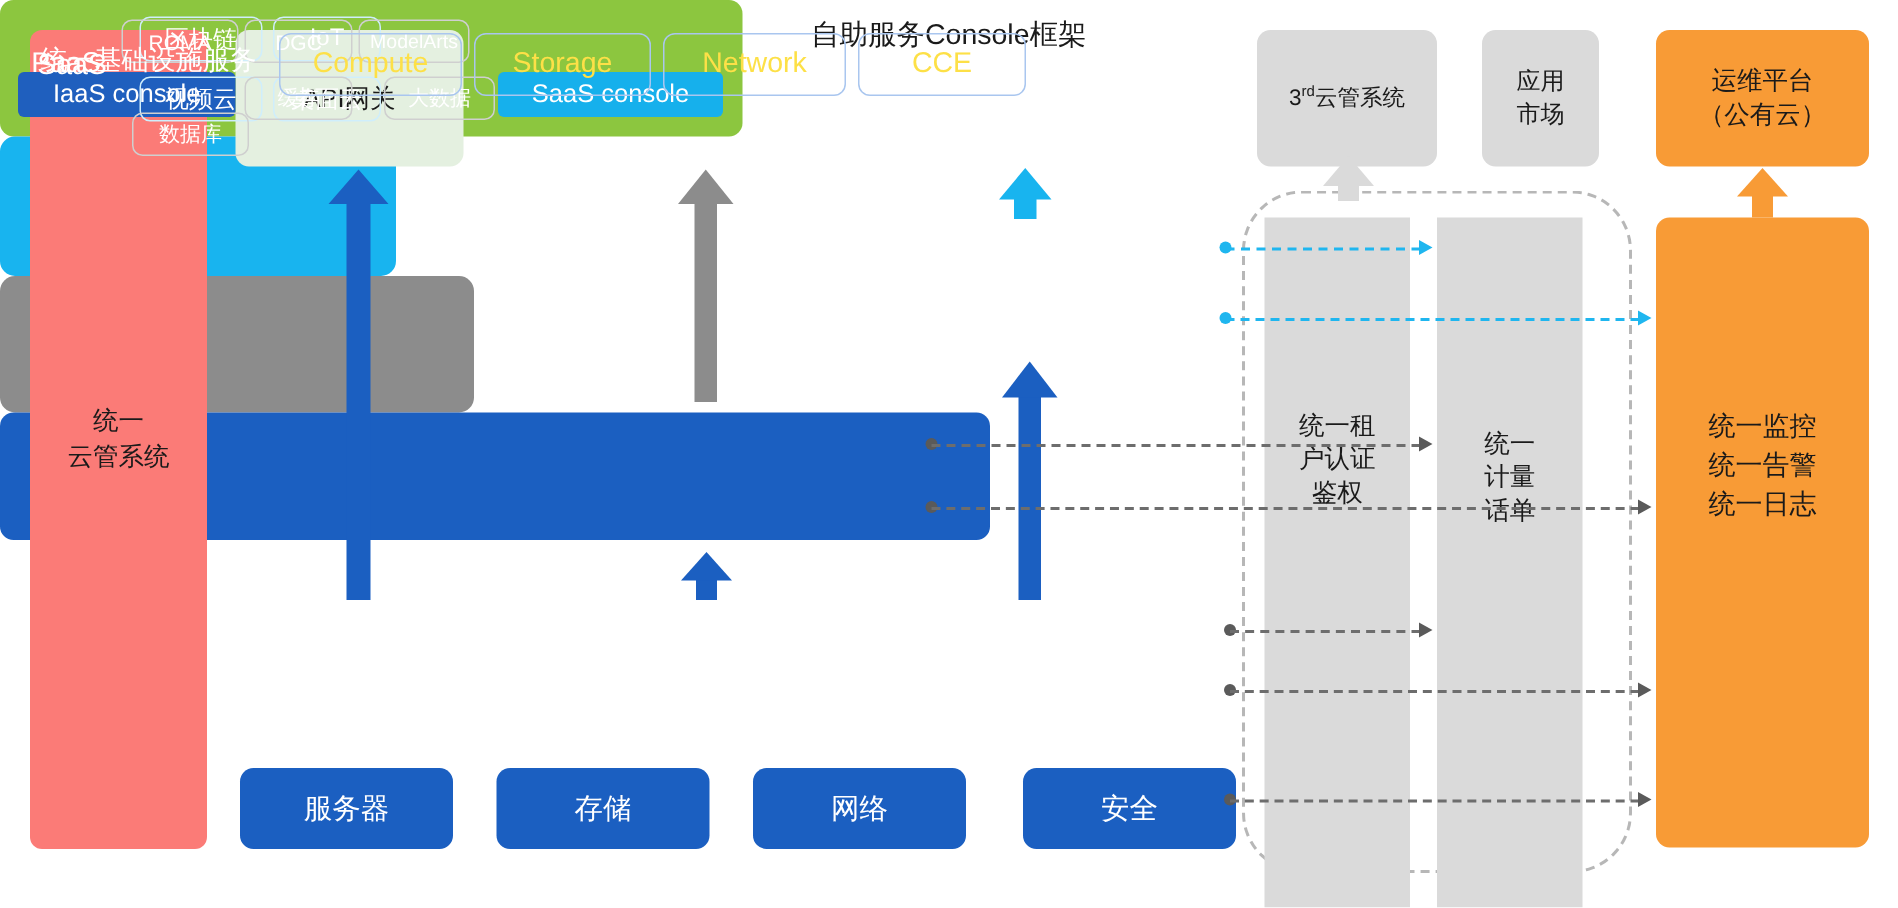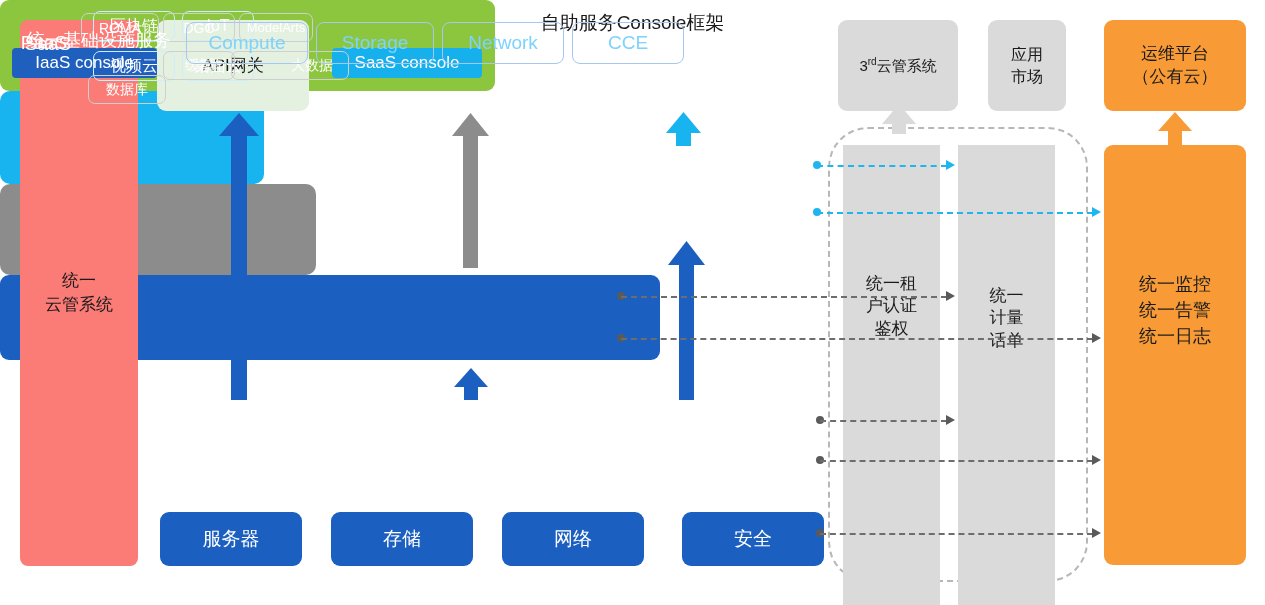--- a/index.html
+++ b/index.html
@@ -104,35 +104,35 @@
   .paas-chip{
     position:absolute;height:27px;border:1.6px solid #cfcfcf;border-radius:7px;
     display:flex;align-items:center;justify-content:center;
     color:#ffffff;font-size:14px;
   }
   #paas-roma{left:81px;top:13px;width:76px;}
   #paas-dgc{left:163px;top:13px;width:70px;}
   #paas-modelarts{left:239px;top:13px;width:72px;font-size:13px;}
   #paas-db{left:88px;top:51px;width:76px;margin-top:24px;}
   #paas-cache{left:163px;top:51px;width:70px;}
-  #paas-bigdata{left:231px;top:51px;width:72px;padding-left:44px;}
+  #paas-bigdata{left:256px;top:51px;width:72px;}
 
   
   #infra-bar{
     left:160px;top:400px;width:660px;height:85px;
     background:#1b5fc1;border-radius:9px;display:block;
   }
   #infra-bar .blk-label{
     position:absolute;left:14px;top:28px;width:170px;text-align:center;
     color:#ffffff;font-size:18px;
   }
   .infra-chip{
     position:absolute;top:22px;height:40px;border:1.6px solid #a9c6ef;border-radius:8px;
     display:flex;align-items:center;justify-content:center;
-    color:#7dd3fc;font-size:19px;
+    color:#fde047;font-size:19px;
   }
   #infra-compute{left:186px;width:120px;}
   #infra-storage{left:316px;width:116px;}
   #infra-network{left:442px;width:120px;}
   #infra-cce{left:572px;width:110px;}
 
   
   .hw{
     position:absolute;top:512px;height:54px;border-radius:9px;
     display:flex;align-items:center;justify-content:center;

